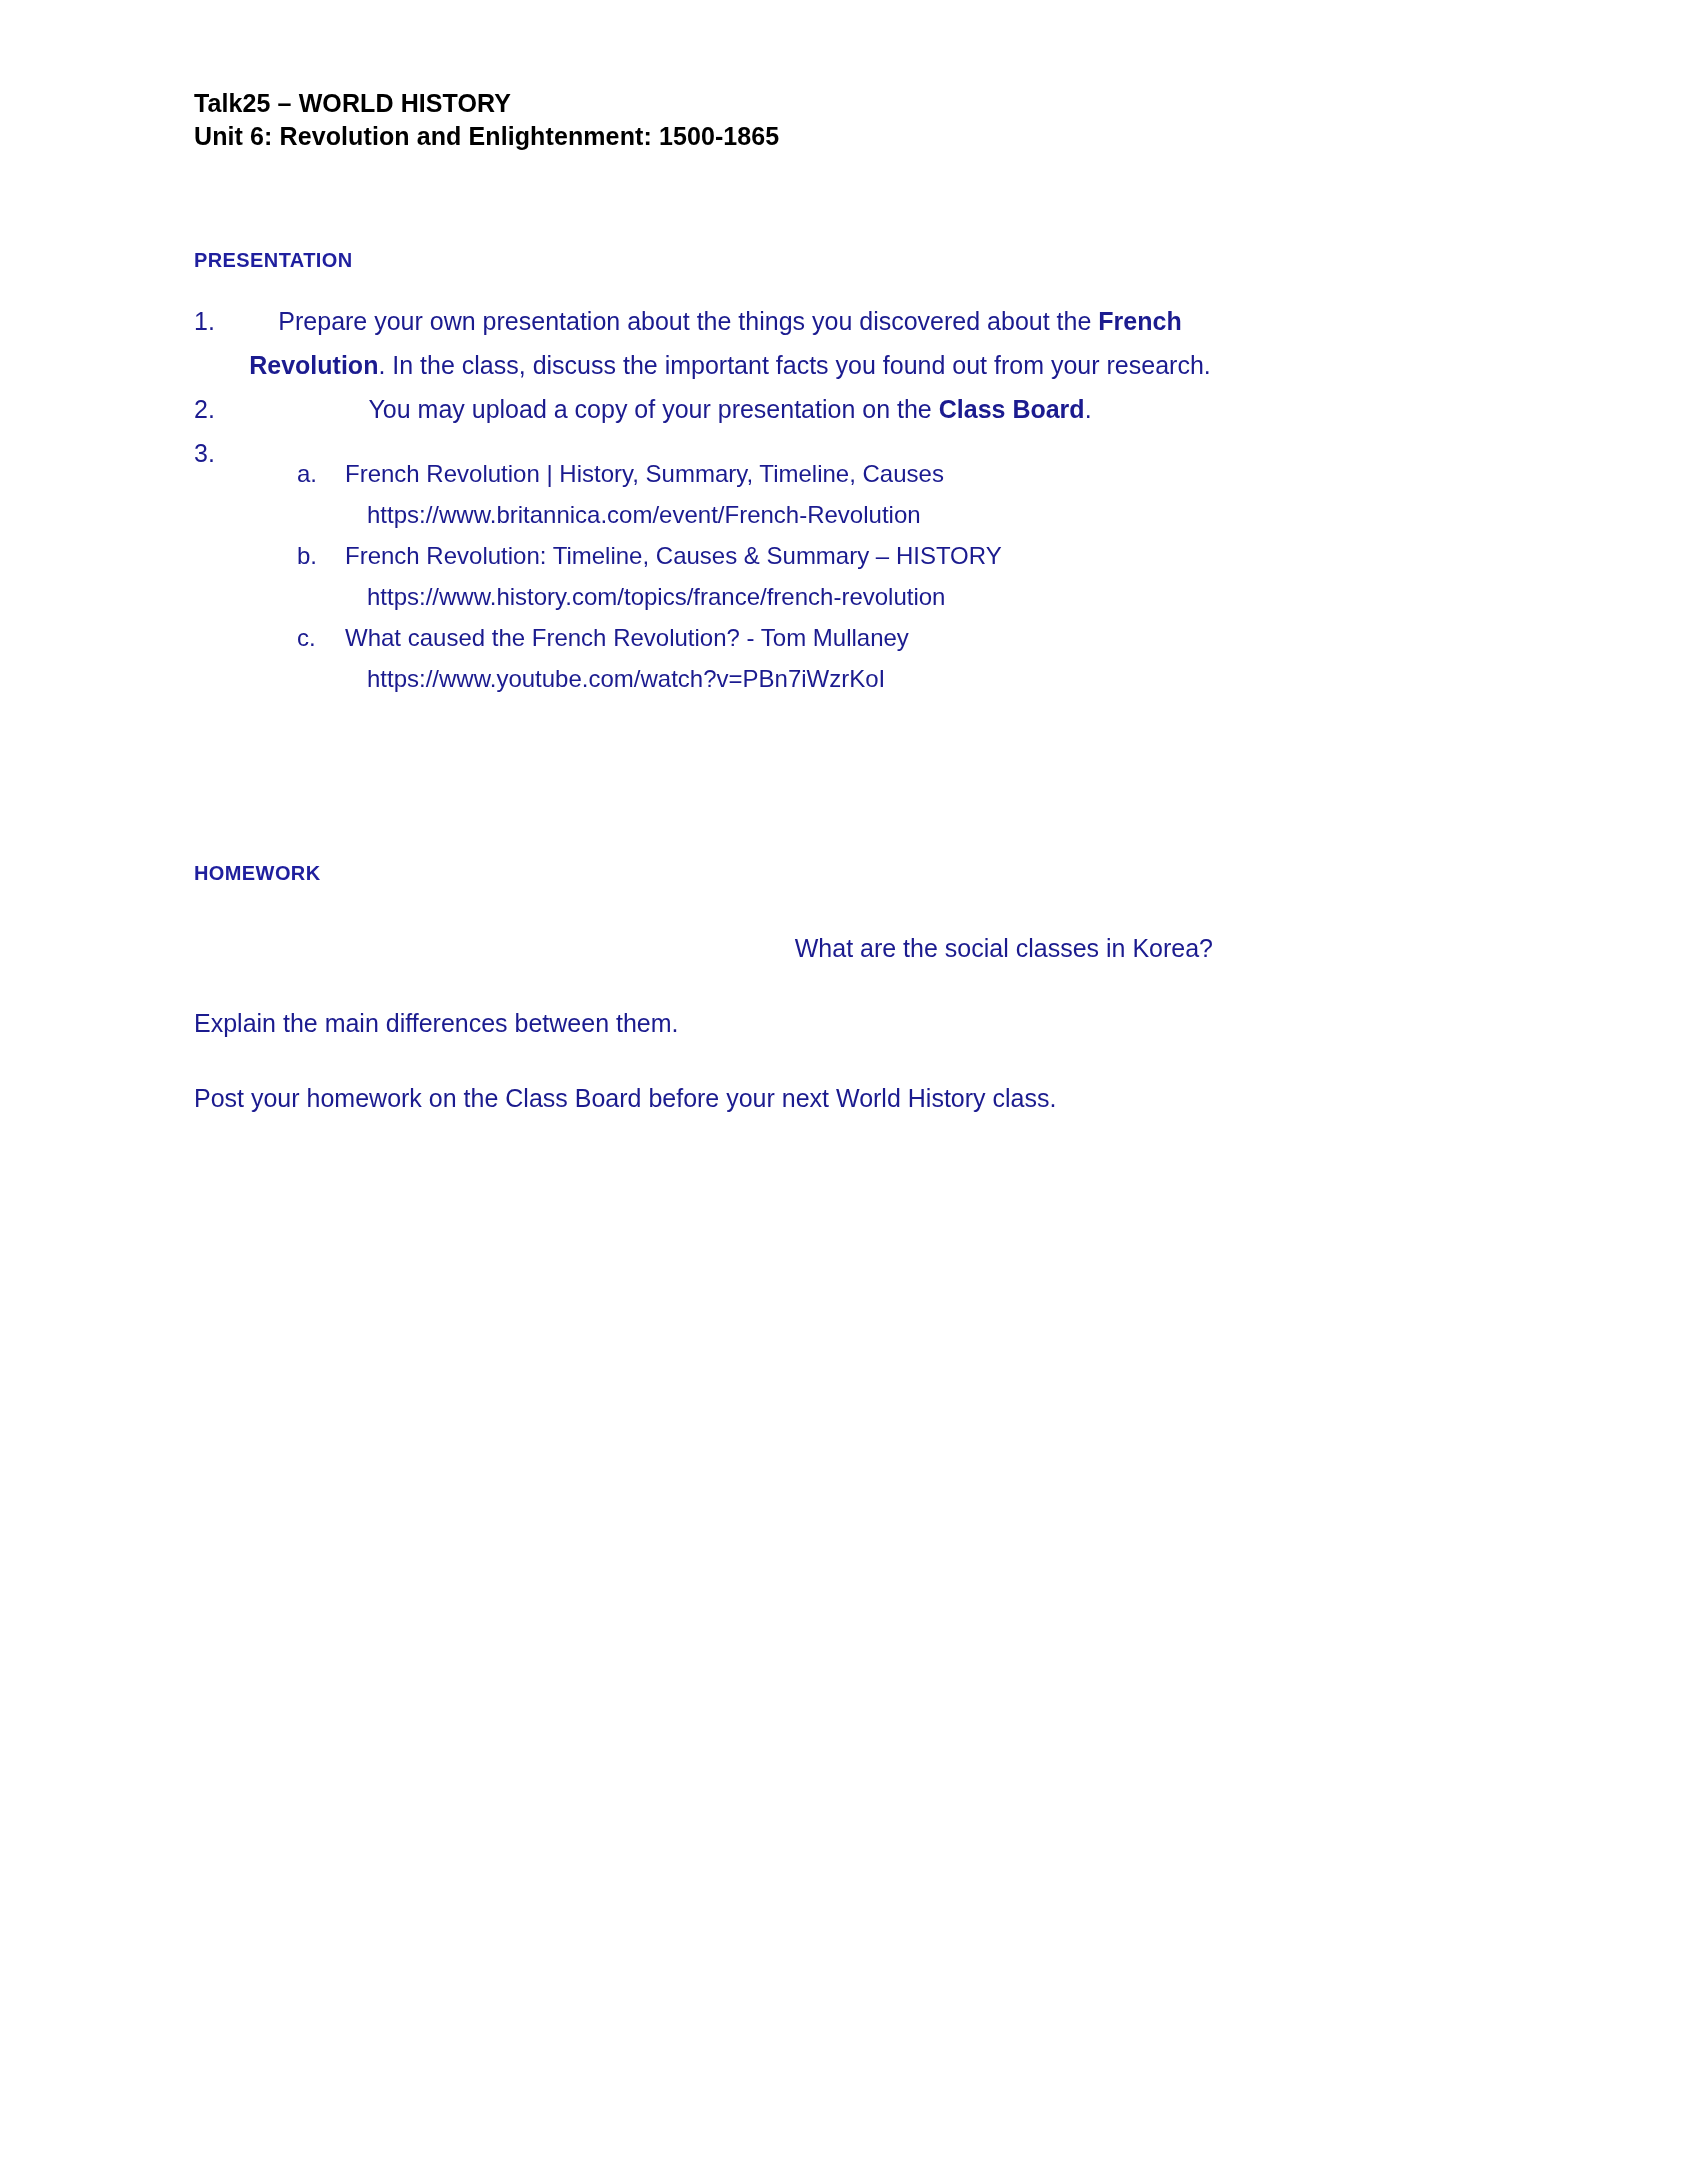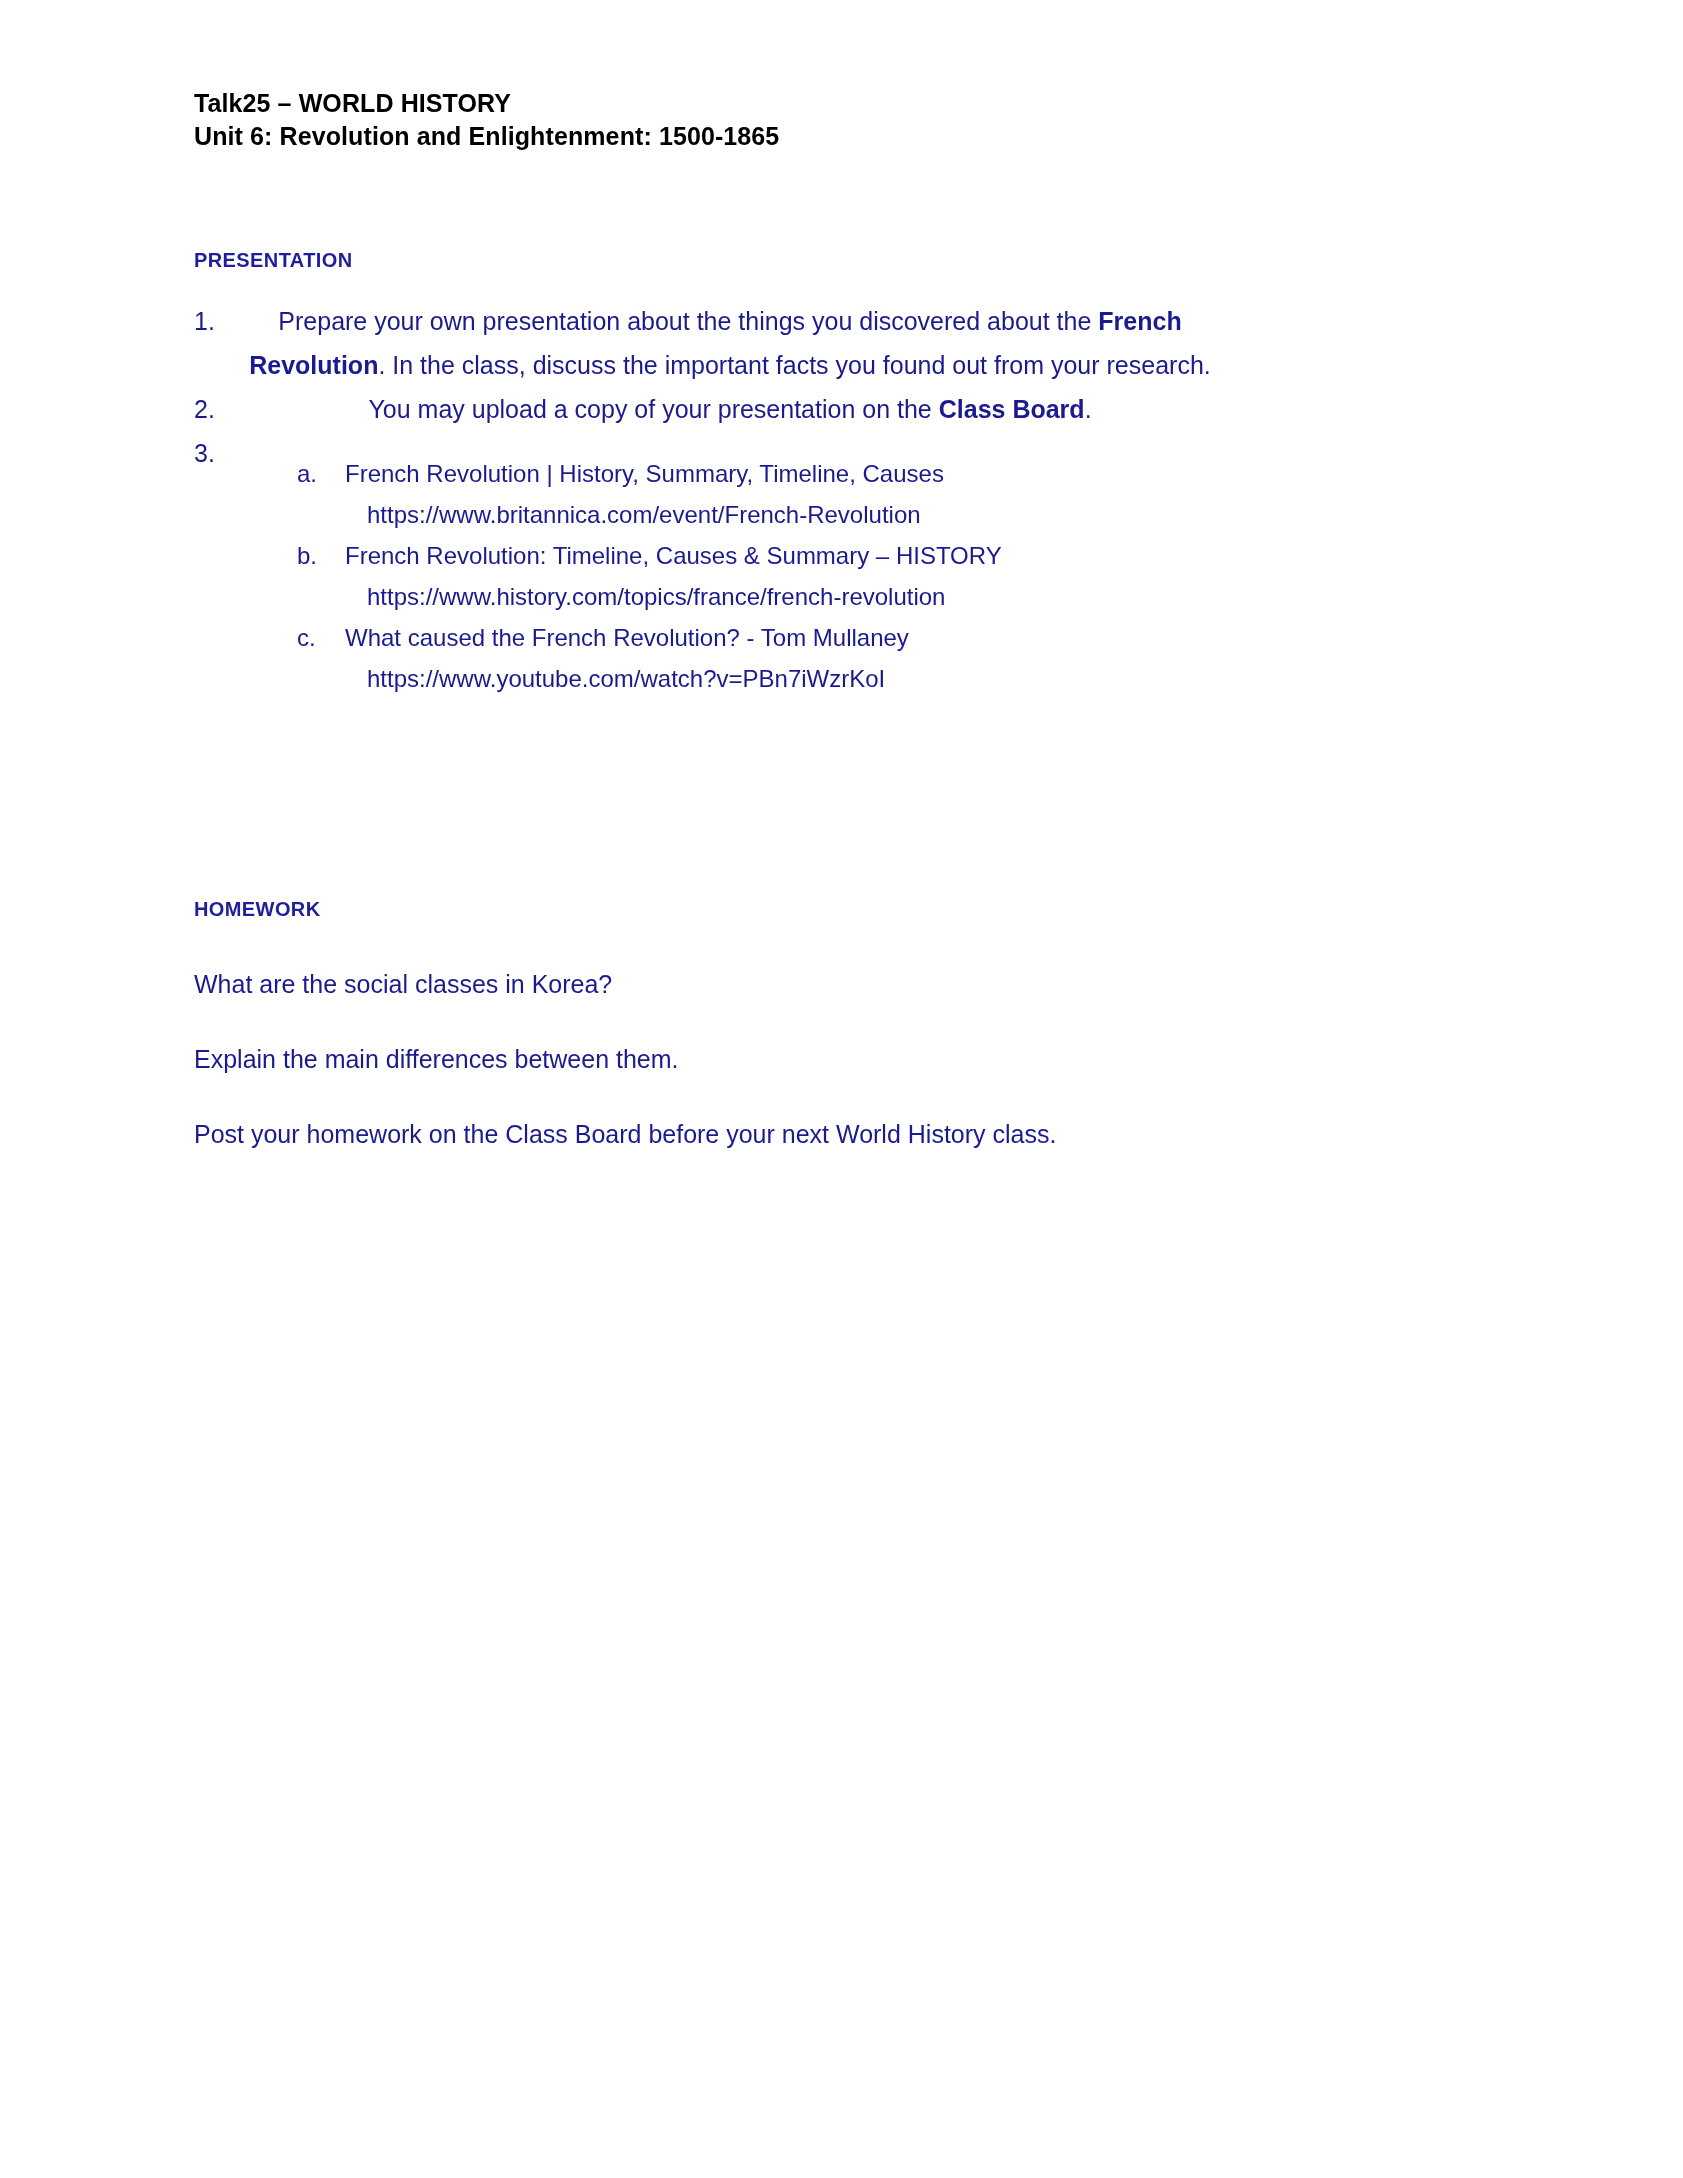--- a/index.html
+++ b/index.html
@@ -108,29 +108,29 @@
     line-height: 41px;
   }
   .ref-list .ref-title { display: block; margin-left: 8px; }
   .ref-list .ref-url {
     display: block;
     padding-left: 30px;
   }
 
   
   .homework-wrap { padding-top: 163px; }
-  .homework-wrap .section-heading { margin-bottom: 0; margin-top: 36px; }
+  .homework-wrap .section-heading { margin-bottom: 0; }
   .hw-para {
     font-size: 25px;
     line-height: 44px;
     color: #1b1b8f;
     margin: 0;
     padding-top: 31px;
   }
-  .hw-para.first { padding-top: 41px; }
+  .hw-para.first { padding-top: 41px; text-align: right; }
 
   .spacer-tail { height: 40px; }
 </style>
 </head>
 <body>
 
 <div class="page">
 
   <div class="doc-header">
     <span class="hdr-line">Talk25 – WORLD HISTORY</span>

